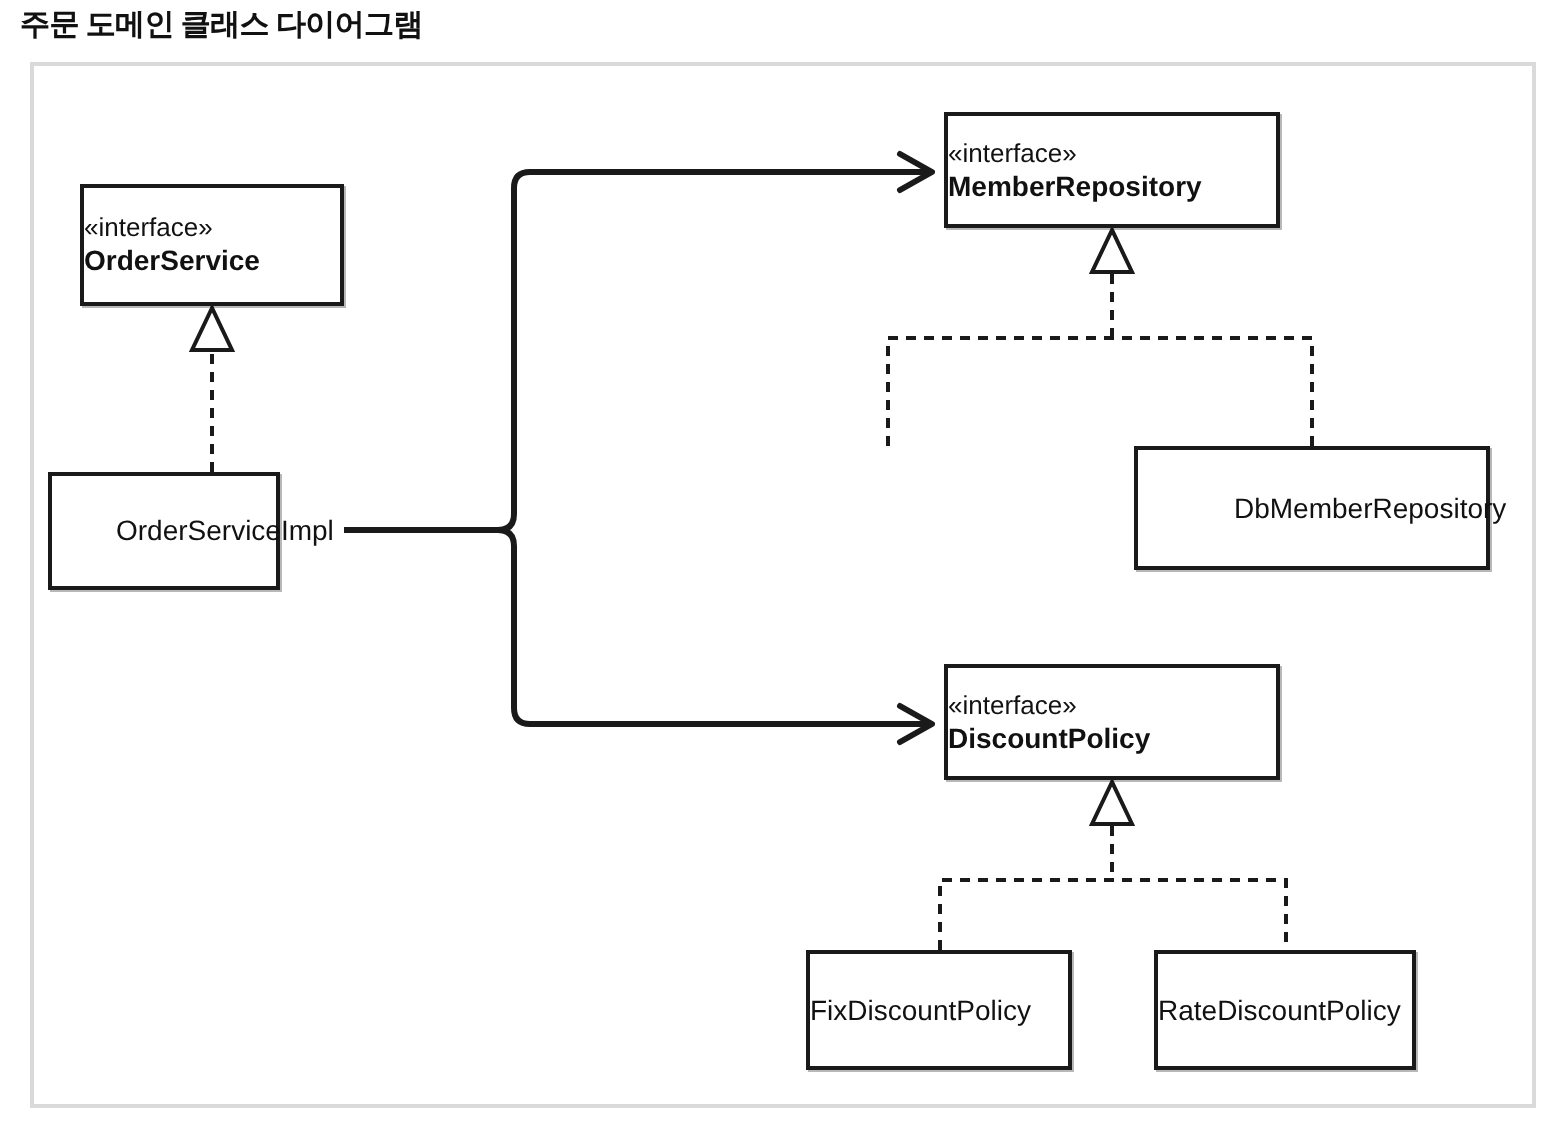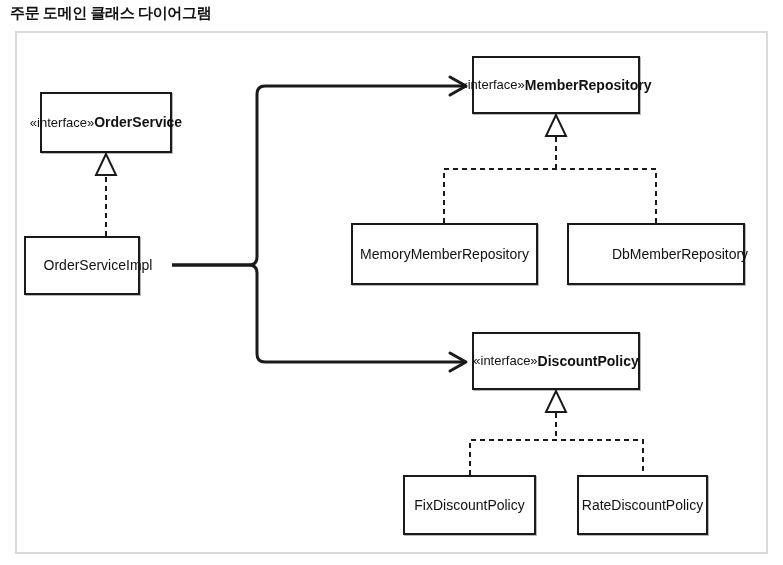--- a/index.html
+++ b/index.html
@@ -45,22 +45,22 @@
     height: 565px;
     pointer-events: none;
   }
   .uml-box {
     position: absolute;
     box-sizing: border-box;
     background: #ffffff;
     border: 2px solid #1a1a1a;
     box-shadow: 1px 1px 0 rgba(0,0,0,0.28);
     display: flex;
-    flex-direction: row;
-    align-items: center;
+    flex-direction: column;
+    align-items: flex-start;
     justify-content: center;
     text-align: center;
     color: #111111;
   }
   .uml-box .stereo {
     font-size: 13px;
     line-height: 16px;
     font-weight: 400;
   }
   .uml-box .cls-name {
@@ -118,23 +118,20 @@
 
   <div class="uml-box" style="left:24px; top:236px; width:116px; height:59px;padding-left:32px;">
     <div class="cls-name">OrderServiceImpl</div>
   </div>
 
   <div class="uml-box interface" style="left:472px; top:56px; width:168px; height:58px;">
     <div class="stereo">«interface»</div>
     <div class="cls-name">MemberRepository</div>
   </div>
 
-  <div class="uml-box" style="left:351px; top:223px; width:187px; height:62px;">
-    <div class="cls-name">MemoryMemberRepository</div>
-  </div>
 
   <div class="uml-box" style="left:567px; top:223px; width:178px; height:62px;padding-left:48px;">
     <div class="cls-name">DbMemberRepository</div>
   </div>
 
   <div class="uml-box interface" style="left:472px; top:332px; width:168px; height:58px;">
     <div class="stereo">«interface»</div>
     <div class="cls-name">DiscountPolicy</div>
   </div>
 

